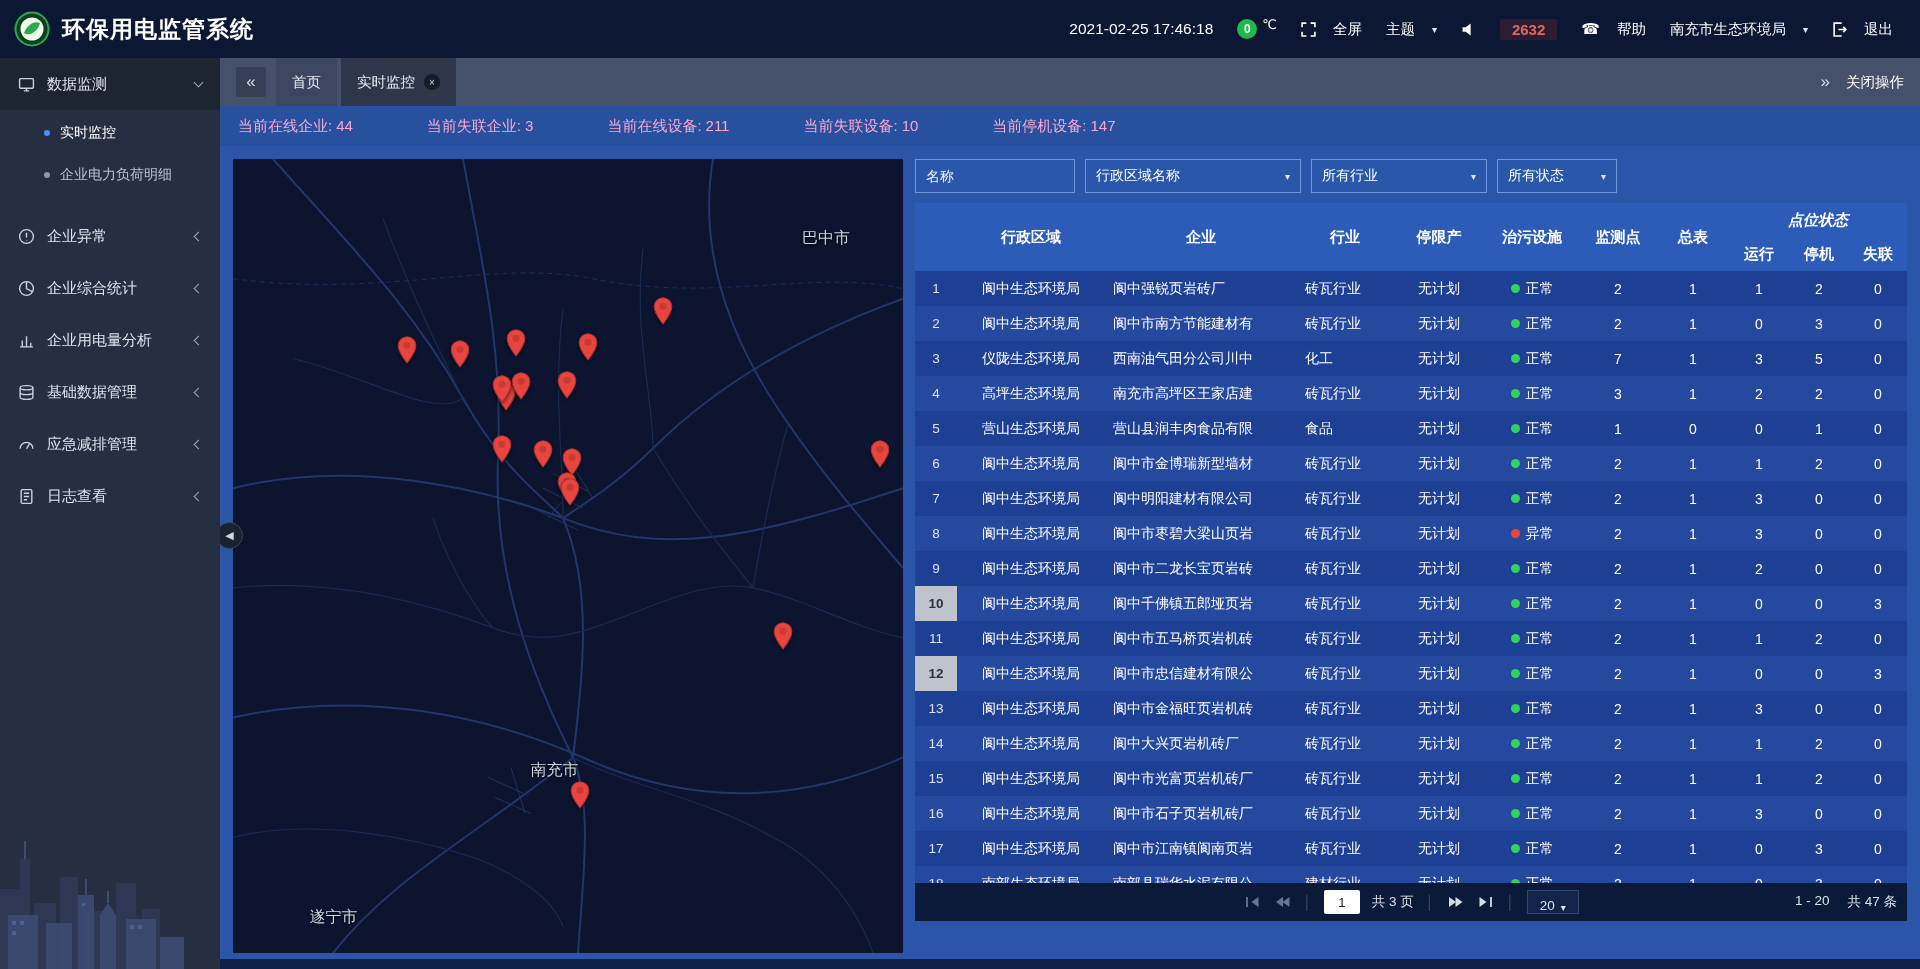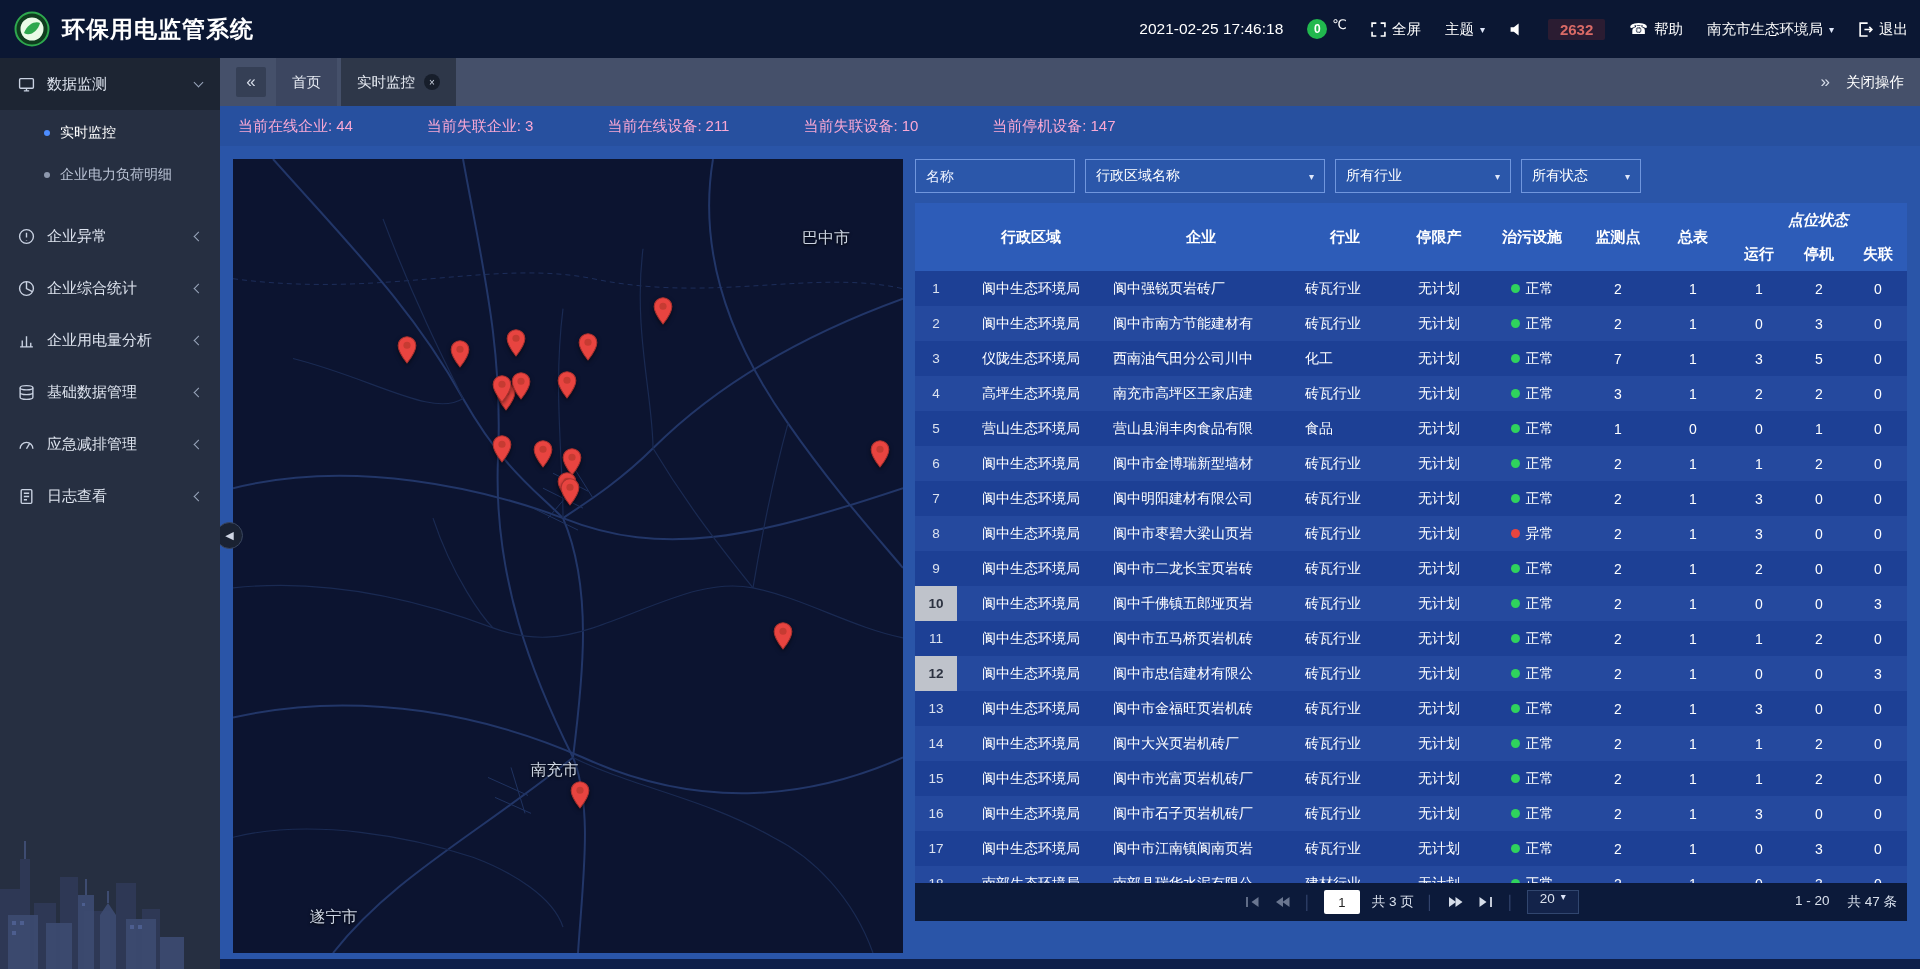--- a/index.html
+++ b/index.html
@@ -6,27 +6,27 @@
   html,body{width:1920px;height:969px;overflow:hidden;background:#2a55a8;
     font-family:"Liberation Sans","DejaVu Sans",sans-serif}
   .app{position:relative;width:1920px;height:969px}
 
   
   .topbar{position:absolute;top:0;left:0;width:100%;height:58px;background:#0b1733;
     display:flex;align-items:center;justify-content:space-between;z-index:30;color:#fff}
   .brand{display:flex;align-items:center;gap:12px;padding-left:14px}
   .logo svg{width:36px;height:36px;display:block}
   .app-title{font-size:23px;font-weight:bold;letter-spacing:1px}
-  .top-right{display:flex;align-items:center;gap:24px;padding-right:12px;font-size:14.5px}
+  .top-right{display:flex;align-items:center;gap:24px;padding-right:27px;font-size:14.5px}
   .datetime{font-size:15.5px}
   .temp{display:flex;align-items:flex-start;gap:5px}
   .temp-badge{width:20px;height:20px;border-radius:50%;background:#21b84e;display:flex;
     align-items:center;justify-content:center;font-size:12px;font-weight:bold}
   .temp-unit{font-size:13px;margin-top:-2px}
-  .top-item{display:flex;align-items:center;gap:6px;cursor:pointer;white-space:nowrap}
+  .top-item{display:flex;align-items:center;gap:17px;cursor:pointer;white-space:nowrap}
   .hicon{width:15px;height:15px;display:block;color:#fff}
   .caret{font-size:10px;color:#dfe7fa}
   .alarm-count{color:#d96a66;background:rgba(160,50,50,.22);padding:2px 12px;border-radius:2px;
     font-size:15px;font-weight:bold;cursor:pointer}
   .speaker{cursor:pointer;display:flex;align-items:center}
   .phone-glyph{font-size:15px}
 
   
   .sidebar{position:absolute;top:58px;left:0;width:220px;height:911px;background:#262f41;
     z-index:20;overflow:hidden}
@@ -79,21 +79,21 @@
     justify-content:center;font-size:11px;z-index:6;cursor:pointer}
 
   
   .panel{position:absolute;left:695px;top:13px;right:13px;bottom:48px;display:flex;flex-direction:column}
   .filters{display:flex;gap:10px;height:34px;margin-bottom:10px;flex:none}
   .f-input{width:160px;height:34px;background:#2b57aa;border:1px solid #7096dd;color:#fff;
     padding:0 10px;font-size:14px;outline:none}
   .f-input::placeholder{color:#eef3ff;opacity:1}
   .f-select{height:34px;border:1px solid #7096dd;background:#2b57aa;color:#fff;display:flex;
     align-items:center;justify-content:space-between;padding:0 10px;font-size:14px;cursor:pointer}
-  .w240{width:240px}.w176{width:176px}.w120{width:120px}
+  .w240{width:216px}.w176{width:176px}.w120{width:120px}
 
   .grid-cols{display:grid;grid-template-columns:42px 148px 192px 96px 92px 94px 78px 72px 60px 60px 58px}
   .thead{grid-template-rows:34px 34px;background:#2d5cb8;flex:none}
   .th{display:flex;align-items:center;justify-content:center;color:#fff;font-weight:bold;font-size:15px}
   .th.group{font-style:italic}
   .tbody{flex:1;overflow:hidden}
   .trow{height:35px;align-items:stretch}
   .trow:nth-child(odd){background:#1d4095}
   .trow:nth-child(even){background:#25499e}
   .td{display:flex;align-items:center;justify-content:center;font-size:14px;color:#fff}
@@ -109,21 +109,21 @@
     color:#d9e0ec;font-size:13.5px;flex:none}
   .pager-center{margin:0 auto;display:flex;align-items:center;gap:12px}
   .pg-btn{width:18px;height:14px;display:flex;align-items:center;justify-content:center;cursor:pointer}
   .pg-btn svg{width:15px;height:12px;display:block}
   .pg-btn.disabled{color:#6a7690}
   .pg-btn.enabled{color:#d6dde9}
   .pg-div{color:#3b4d78}
   .page-input{width:36px;height:24px;border:none;background:#fff;color:#222;text-align:center;
     font-size:13px;border-radius:2px;outline:none}
   .size-select{min-width:52px;height:24px;background:#13234a;border:1px solid #31466f;display:flex;
-    align-items:flex-start;justify-content:center;gap:6px;padding:0 8px;cursor:pointer}
+    align-items:flex-end;justify-content:center;gap:6px;padding:0 8px;cursor:pointer}
   .pager-right{position:absolute;right:10px;display:flex;gap:18px}
 </style>
 </head>
 <body>
 
 <div class="app">
 
   <header class="topbar">
     <div class="brand">
       <span class="logo">

